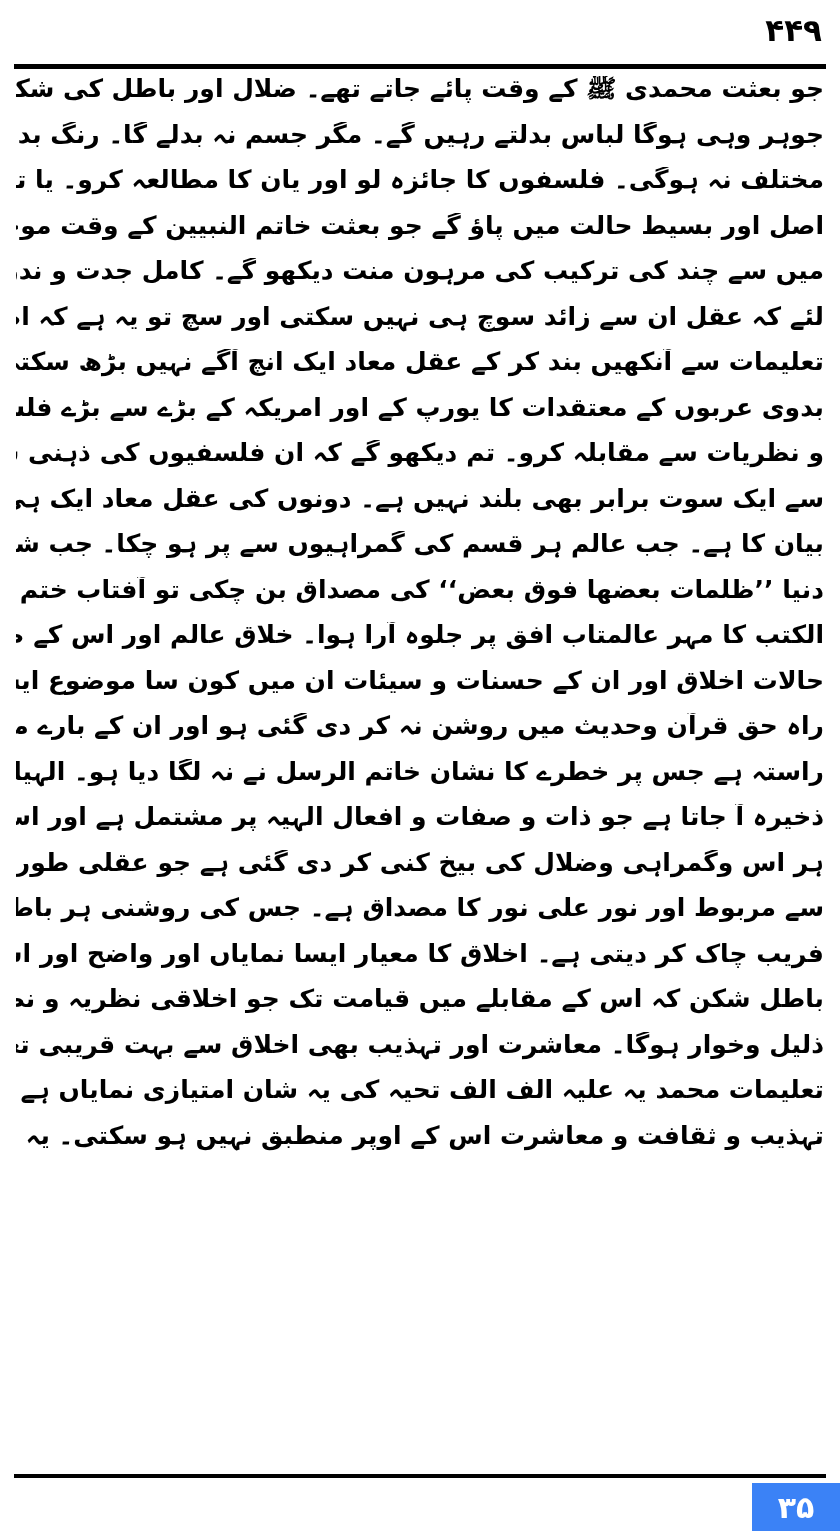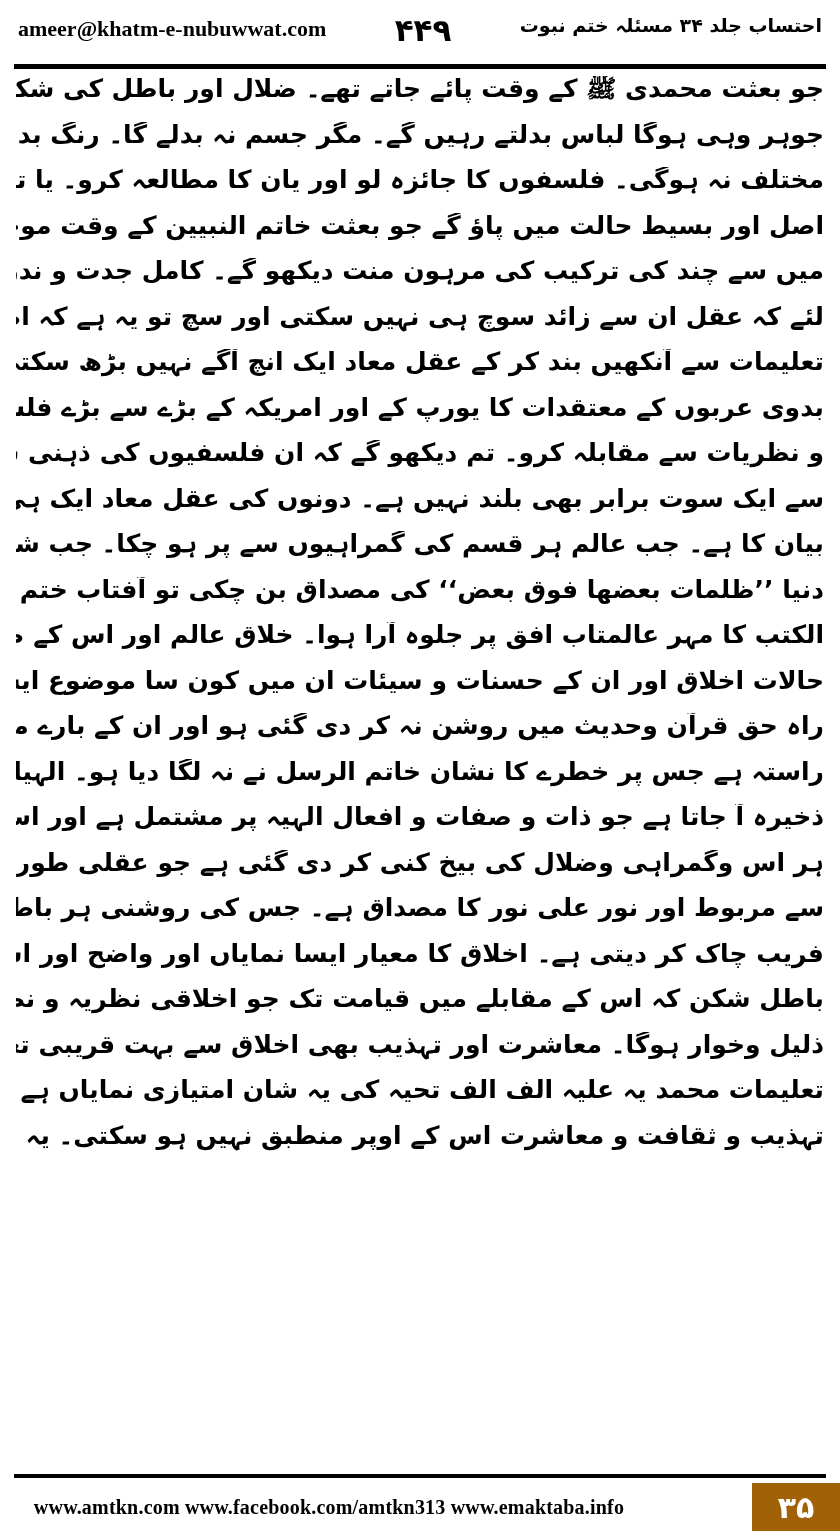--- a/index.html
+++ b/index.html
@@ -124,21 +124,21 @@
     height: 54px;
     display: flex;
     flex-direction: row-reverse;
     align-items: center;
     justify-content: flex-start;
     direction: ltr;
   }
   .page-number {
     width: 88px;
     height: 48px;
-    background: #a16207;
+    background: #3b82f6;
     color: #fff;
     font-size: 30px;
     font-weight: bold;
     display: flex;
     align-items: center;
     justify-content: center;
     margin-left: 14px;
     box-sizing: border-box;
     font-family: "DejaVu Sans", sans-serif;
   }
@@ -152,23 +152,21 @@
     letter-spacing: 0.2px;
     padding-right: 80px;
   }
 </style>
 </head>
 <body>
 
 <div class="page">
 
   <div class="header">
-    <div class="header-right">احتساب جلد ۳۴ مسئلہ ختم نبوت</div>
     <div class="header-center">۴۴۹</div>
-    <div class="header-left">ameer@khatm-e-nubuwwat.com</div>
   </div>
 
   <div class="rule-top"></div>
 
   <div class="body-area">
     <div class="line"><span>جو بعثت محمدی ﷺ کے وقت پائے جاتے تھے۔ ضلال اور باطل کی شکلیں بدلتی رہیں گی۔ مگر</span></div>
     <div class="line"><span>جوہر وہی ہوگا لباس بدلتے رہیں گے۔ مگر جسم نہ بدلے گا۔ رنگ بدلیں گے مگر اصل شے اس سے</span></div>
     <div class="line"><span>مختلف نہ ہوگی۔ فلسفوں کا جائزہ لو اور یان کا مطالعہ کرو۔ یا تو وہی گمراہیاں اور ظلمتیں ان میں اپنی</span></div>
     <div class="line"><span>اصل اور بسیط حالت میں پاؤ گے جو بعثت خاتم النبیین کے وقت موجود تھیں یا ان کی حقیقت انہیں</span></div>
     <div class="line"><span>میں سے چند کی ترکیب کی مرہون منت دیکھو گے۔ کامل جدت و ندرت بہرحال مفقود ہوگی۔ اس</span></div>
@@ -190,16 +188,15 @@
     <div class="line"><span>باطل شکن کہ اس کے مقابلے میں قیامت تک جو اخلاقی نظریہ و نظام لایا جائے گا منہ کے کھائے گا اور</span></div>
     <div class="line"><span>ذلیل وخوار ہوگا۔ معاشرت اور تہذیب بھی اخلاق سے بہت قریبی تعلق رکھتی ہے۔ اس بارے میں</span></div>
     <div class="line"><span>تعلیمات محمد یہ علیہ الف الف تحیہ کی یہ شان امتیازی نمایاں ہے کہ قیامت تک کوئی غیر اسلامی</span></div>
     <div class="line"><span>تہذیب و ثقافت و معاشرت اس کے اوپر منطبق نہیں ہو سکتی۔ یہ سب سے جداگانہ اور برتر و اعلیٰ</span></div>
   </div>
 
   <div class="rule-bottom"></div>
 
   <div class="footer">
     <div class="page-number">۳۵</div>
-    <div class="footer-links">www.amtkn.com  www.facebook.com/amtkn313  www.emaktaba.info</div>
   </div>
 
 </div>
 
 </body></html>

